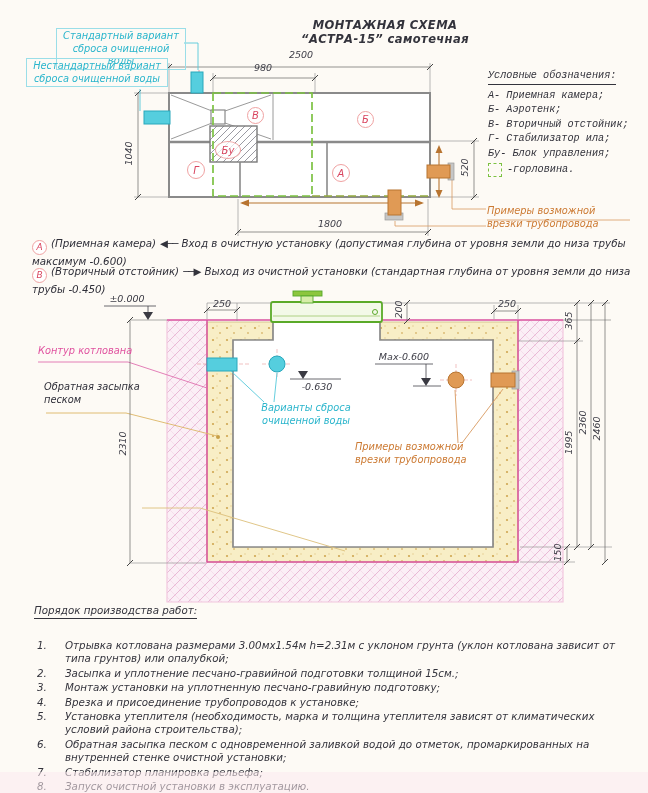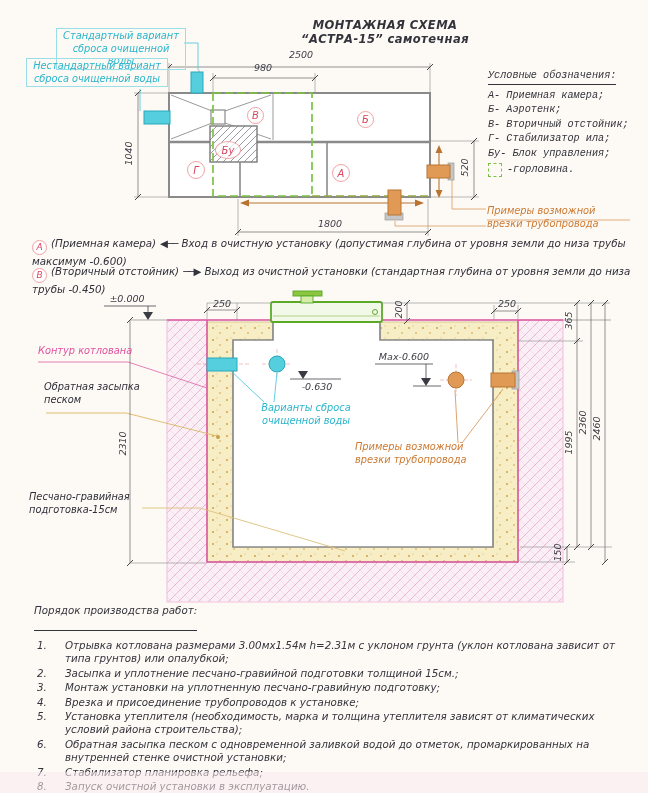--- a/index.html
+++ b/index.html
@@ -22,21 +22,21 @@
          margin-right:4px;vertical-align:-3px;background:#fff;box-sizing:border-box;}
   .title{font-size:11.5px;text-align:center;letter-spacing:0.4px;color:#33333c;font-weight:bold;}
   .legend{font-size:10.2px;color:#33333c;}
   .legend .hd{display:inline-block;border-bottom:1px solid #33333c;padding-bottom:1px;margin-bottom:3px;}
   .legend .row{margin-top:1.8px;}
   .legend .grow{display:flex;align-items:center;margin-top:3px;}
   .gsq{width:12px;height:12px;border:1.5px dashed #7cc242;margin-right:5px;}
   .note{font-size:10.3px;line-height:1.3;}
   .arrow{font-style:normal;letter-spacing:-1px;color:#33333c;margin:0 4px;}
   .worklist{font-size:10.3px;color:#33333c;line-height:1.27;}
-  .worklist .hd{display:inline-block;border-bottom:1px solid #33333c;padding-bottom:13px;margin-bottom:8px;}
+  .worklist .hd{display:inline-block;border-bottom:1px solid #33333c;padding-bottom:1px;margin-bottom:20px;}
   .wrow{display:flex;margin-bottom:1.5px;}
   .wnum{width:28px;flex:none;padding-left:3px;}
   .wtxt{flex:1;}
   .lbl{font-size:9.8px;line-height:1.3;}
   #bottom-strip{position:absolute;left:0;top:772px;width:648px;height:21px;background:#fce9ee;opacity:.55;}
 </style>
 </head>
 <body>
 
 <div id="page">
@@ -238,21 +238,20 @@
 <div class="t dim" style="left:102px;top:293px;width:50px;">±0.000</div>
 <div class="t dim" style="left:205px;top:298px;width:34px;">250</div>
 <div class="t dim" style="left:490px;top:298px;width:34px;">250</div>
 <div class="vdim" style="left:378px;top:304px;">200</div>
 <div class="t lbl pinklbl" style="left:38px;top:345px;">Контур котлована</div>
 <div class="t lbl wrap" style="left:44px;top:381px;width:106px;">Обратная засыпка песком</div>
 <div class="t dim" style="left:292px;top:381px;width:50px;">-0.630</div>
 <div class="t dim" style="left:374px;top:351px;width:60px;">Max-0.600</div>
 <div class="t lbl cyan wrap" style="left:250px;top:402px;width:112px;text-align:center;">Варианты сброса очищенной воды</div>
 <div class="t lbl orange wrap" style="left:355px;top:441px;width:116px;">Примеры возможной врезки трубопровода</div>
-<div class="t lbl wrap" style="left:29px;top:491px;width:126px;">Песчано-гравийная подготовка-15см</div>
 <div class="vdim" style="left:102px;top:438px;">2310</div>
 <div class="vdim" style="left:548px;top:315px;">365</div>
 <div class="vdim" style="left:548px;top:437px;">1995</div>
 <div class="vdim" style="left:562px;top:417px;">2360</div>
 <div class="vdim" style="left:576px;top:423px;">2460</div>
 <div class="vdim" style="left:537px;top:547px;">150</div>
 
 <div class="t worklist wrap" style="left:34px;top:604px;width:600px;">
   <span class="hd">Порядок производства работ:</span>
   <div class="wrow">

